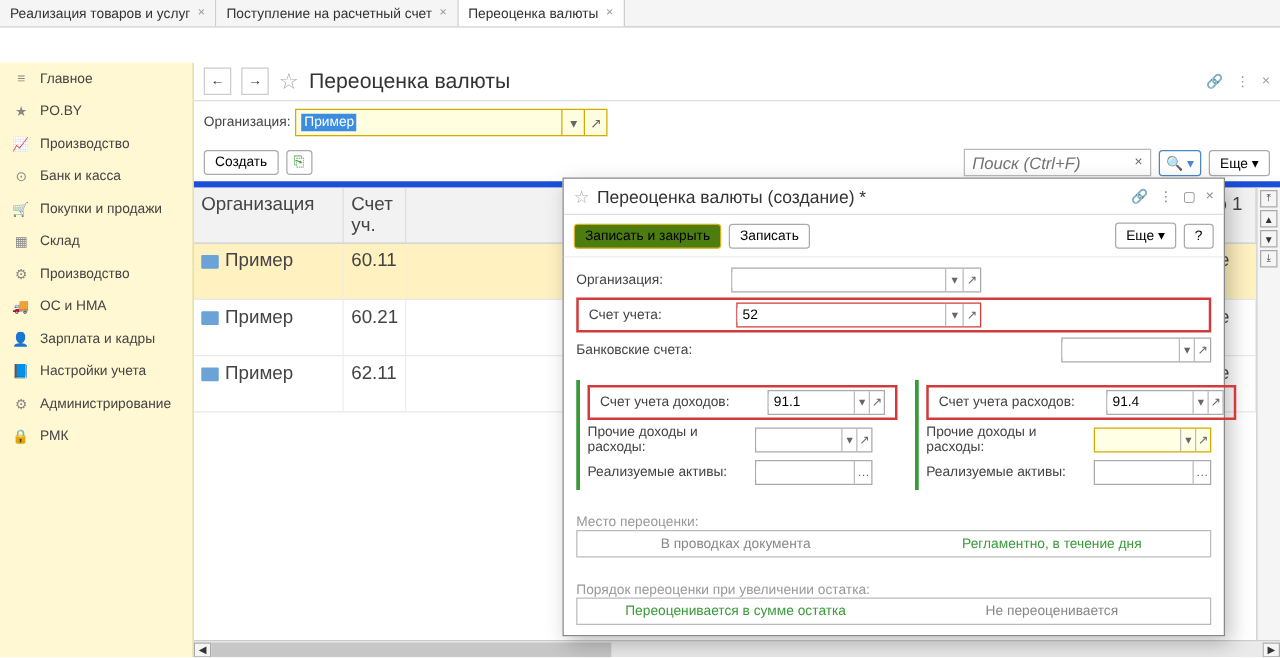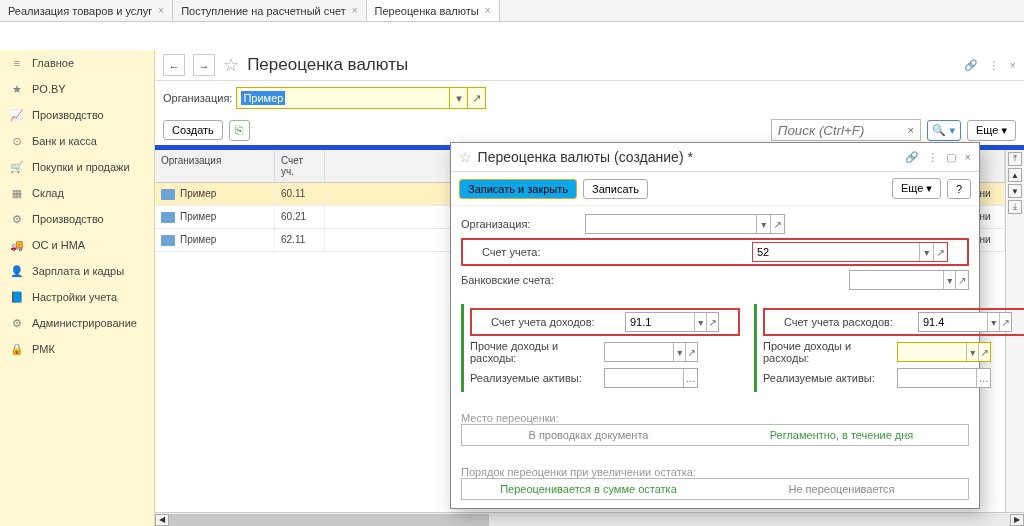--- a/index.html
+++ b/index.html
@@ -28,29 +28,29 @@
   .topright span { cursor: pointer; }
 
   .filter-row { display: flex; align-items: center; gap: 4px; padding: 6px 8px; }
   .filter-label { color: #444; }
   .org-field { border: 1px solid #d4aa00; background: #ffffe0; height: 22px; width: 250px; display: flex; align-items: center; }
   .selected { background: #3a8de0; color: #fff; padding: 1px 2px; }
   .fld-btn { width: 18px; height: 20px; display: flex; align-items: center; justify-content: center; color: #666; cursor: pointer; border-left: 1px solid #d4aa00; }
 
   .actionbar { display: flex; align-items: center; gap: 6px; padding: 4px 8px; border-bottom: 5px solid #1d4ed8; }
   .btn { border: 1px solid #aaa; background: #fff; padding: 3px 8px; border-radius: 3px; cursor: pointer; font-size: 11px; }
-  .btn-yellow { background: #0ea5e9; border-color: #dab020; font-weight: 500; }
+  .btn-yellow { background: #4d7c0f; border-color: #dab020; font-weight: 500; }
   .btn-icon { padding: 3px 5px; }
   .search { margin-left: auto; border: 1px solid #bbb; height: 22px; display: flex; align-items: center; background: #fff; }
   .search input { border: none; padding: 0 6px; outline: none; width: 130px; font-style: italic; color: #888; }
   .blue-btn { border: 1px solid #4a88c7; color: #4a88c7; }
 
   .grid { flex: 1; overflow: auto; position: relative; }
   .ghead { display: flex; background: #f2f2f2; border-bottom: 1px solid #ccc; position: sticky; top: 0; }
-  .gcell { padding: 5px 6px; border-right: 1px solid #ddd; font-size: 10px; color: #444; }
+  .gcell { padding: 5px 6px; border-right: 1px solid #ddd; font-size: 15px; color: #444; }
   .c1 { width: 120px; }
   .c2 { width: 50px; }
   .cwide { flex: 1; }
   .c3 { width: 75px; }
   .c4 { width: 80px; }
   .c5 { width: 95px; }
   .grow { display: flex; border-bottom: 1px solid #e9e9e9; min-height: 20px; }
   .grow.sel { background: #fff1c0; }
   .grow .gcell { border-right: 1px solid #eee; }
   .ci { display:inline-flex; width:14px; height:11px; background: #6ba3d6; border-radius: 1px; margin-right: 5px; vertical-align: middle; }
@@ -73,21 +73,21 @@
 
   .dlg-body { padding: 4px 10px 8px 10px; }
   .frow { display: flex; align-items: center; gap: 4px; margin: 4px 0; }
   .flabel { color: #444; }
   .fl-120 { width: 120px; }
   .finput { border: 1px solid #aaa; height: 20px; background: #fff; display: flex; align-items: center; }
   .finput input { border: none; padding: 0 4px; outline: none; width: 100%; font-size: 11px; }
   .fbtn { width: 16px; height: 18px; display: flex; align-items: center; justify-content: center; color: #666; cursor: pointer; border-left: 1px solid #bbb; font-size: 10px; }
   .w200 { width: 200px; }
   .w140 { width: 120px; }
-  .hl-red-group { border: 2px solid #d23b3b; padding: 2px 19px; justify-content: space-between; }
+  .hl-red-group { border: 2px solid #d23b3b; padding: 2px 8px; }
 
   .twocol { display: flex; gap: 14px; margin-top: 14px; }
   .col { flex: 1; border-left: 3px solid #3a9a3a; padding-left: 6px; }
   .col .frow .flabel { width: 130px; }
   .col .finput { width: 94px; }
 
   .section-label { color: #999; margin-top: 20px; }
   .seg { display: flex; border: 1px solid #bbb; }
   .seg .sopt { flex: 1; text-align: center; padding: 4px 0; color: #888; cursor: pointer; }
   .seg .sopt.on { color: #3a9a3a; }

